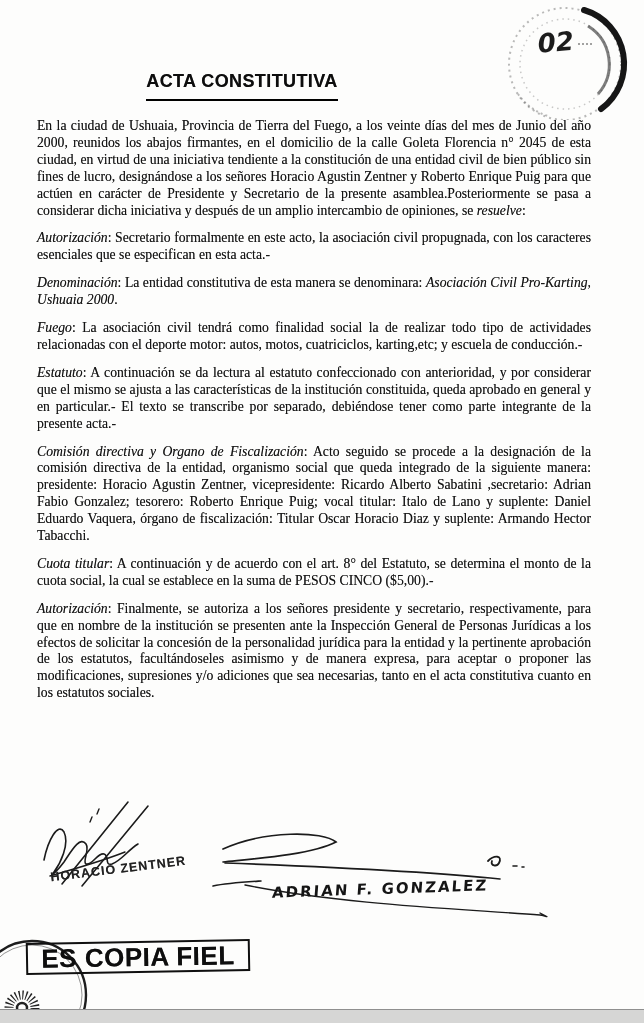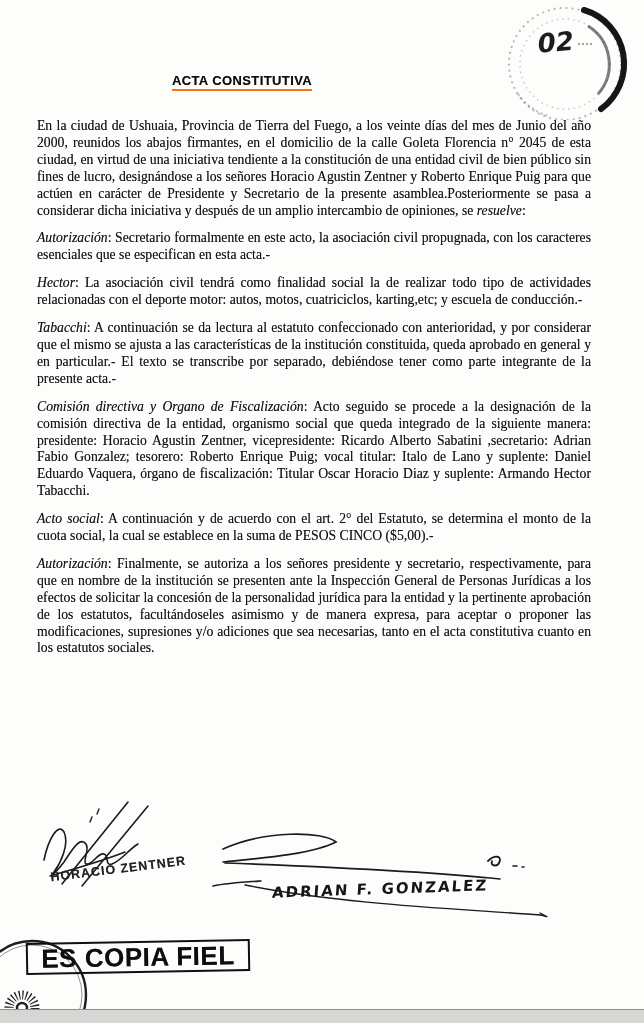--- a/index.html
+++ b/index.html
@@ -5,22 +5,22 @@
   html,body{margin:0;padding:0;background:#e8e8e8;}
   .page{
     position:relative; width:644px; height:1023px; margin:0 auto;
     background:#fdfdfc; overflow:hidden;
     font-family:"Liberation Serif", serif; color:#141414;
   }
   
   .title-wrap{position:absolute; top:71px; left:0; width:484px; text-align:center;}
   .title{
     display:inline-block; font-family:"Liberation Sans", sans-serif;
-    font-weight:800; font-size:13px; letter-spacing:.4px; color:#0d0d0d;
-    border-bottom:2px solid #f97316; padding-bottom:1px;
+    font-weight:800; font-size:18px; letter-spacing:.4px; color:#0d0d0d;
+    border-bottom:2px solid #000000; padding-bottom:7px;
     text-shadow:0 0 .5px rgba(0,0,0,.55);
   }
   
   .doc-body{
     position:absolute; top:118px; left:37px; width:570px;
     font-size:13.7px; line-height:16.9px; text-align:justify;
     text-shadow:0 0 .45px rgba(0,0,0,.5);
   }
   .doc-body p{margin:0 16px 11px 0;font-family:Liberation Serif, serif;}
   .doc-body p.gap{margin-top:5px;}
@@ -74,24 +74,25 @@
     <path d="M90,42 h16" stroke="#333" stroke-width="1.5" stroke-dasharray="2,2" opacity="0.6" fill="none"></path>
   </svg>
 
   <div class="title-wrap">
     <span class="title">ACTA CONSTITUTIVA</span>
   </div>
 
   <div class="doc-body">
     <p><span>En la ciudad de Ushuaia, Provincia de Tierra del Fuego, a los veinte días del mes de Junio del año 2000, reunidos los abajos firmantes, en el domicilio de la calle Goleta Florencia n° 2045 de esta ciudad, en virtud de una iniciativa tendiente a la constitución de una entidad civil de bien público sin fines de lucro, designándose a los señores Horacio Agustin Zentner y Roberto Enrique Puig para que actúen en carácter de Presidente y Secretario de la presente asamblea.Posteriormente se pasa a considerar dicha iniciativa y después de un amplio intercambio de opiniones, se </span><i>resuelve</i><span>:</span></p>
     <p><i class="lead">Autorización</i><span>: Secretario formalmente en este acto, la asociación civil propugnada, con los caracteres esenciales que se especifican en esta acta.-</span></p>
-    <p><i class="lead">Hector</i><span>: La asociación civil tendrá como finalidad social la de realizar todo tipo de actividades relacionadas con el deporte motor: autos, motos, cuatriciclos, karting,etc; y escuela de conducción.-</span></p>
-    <p class="gap"><i class="lead">Tabacchi</i><span>: A continuación se da lectura al estatuto confeccionado con anterioridad, y por considerar que el mismo se ajusta a las características de la institución constituida, queda aprobado en general y en particular.- El texto se transcribe por separado, debiéndose tener como parte integrante de la presente acta.-</span></p>
+    <p><i class="lead">Denominación</i><span>: La entidad constitutiva de esta manera se denominara: </span><i>Asociación Civil Pro-Karting, Ushuaia 2000</i><span>.</span></p>
+    <p><i class="lead">Fuego</i><span>: La asociación civil tendrá como finalidad social la de realizar todo tipo de actividades relacionadas con el deporte motor: autos, motos, cuatriciclos, karting,etc; y escuela de conducción.-</span></p>
+    <p class="gap"><i class="lead">Estatuto</i><span>: A continuación se da lectura al estatuto confeccionado con anterioridad, y por considerar que el mismo se ajusta a las características de la institución constituida, queda aprobado en general y en particular.- El texto se transcribe por separado, debiéndose tener como parte integrante de la presente acta.-</span></p>
     <p class="gap"><i class="lead">Comisión directiva y Organo de Fiscalización</i><span>: Acto seguido se procede a la designación de la comisión directiva de la entidad, organismo social que queda integrado de la siguiente manera: presidente: Horacio Agustin Zentner, vicepresidente: Ricardo Alberto Sabatini ,secretario: Adrian Fabio Gonzalez;  tesorero: Roberto Enrique Puig; vocal titular: Italo de Lano  y suplente: Daniel Eduardo Vaquera, órgano de fiscalización: Titular Oscar Horacio Diaz y suplente: Armando Hector Tabacchi.</span></p>
-    <p><i class="lead">Acto social</i><span>:  A continuación y de acuerdo con el art. 2° del Estatuto, se determina el monto de la cuota social, la cual se establece en la suma de PESOS CINCO ($5,00).-</span></p>
+    <p><i class="lead">Cuota titular</i><span>:  A continuación y de acuerdo con el art. 8° del Estatuto, se determina el monto de la cuota social, la cual se establece en la suma de PESOS CINCO ($5,00).-</span></p>
     <p class="gap"><i class="lead">Autorización</i><span>: Finalmente, se autoriza a los señores presidente y secretario, respectivamente, para que en nombre de la institución se presenten ante la Inspección General de Personas Jurídicas a los efectos de solicitar la concesión de la personalidad jurídica para la entidad y la pertinente aprobación de los estatutos, facultándoseles asimismo y de manera expresa, para aceptar o proponer las modificaciones, supresiones y/o adiciones que sea necesarias, tanto en el acta constitutiva cuanto en los estatutos sociales.</span></p>
   </div>
 
   <svg class="sig-svg" style="left:30px; top:792px;" width="150" height="105" viewBox="0 0 150 105">
     <path class="sig-stroke" stroke-width="1.6" d="M14,68 C18,48 28,30 34,40 C40,52 30,72 24,80 C20,86 28,78 34,70 C42,58 50,44 56,52 C60,58 52,70 56,72 C62,74 68,60 74,62 C80,64 74,74 82,72 C92,68 98,58 108,52"></path>
     <path class="sig-stroke" stroke-width="1.4" d="M20,84 C40,78 70,70 95,60"></path>
     <path class="sig-stroke" stroke-width="1.6" d="M32,92 L98,10"></path>
     <path class="sig-stroke" stroke-width="1.6" d="M52,94 L118,14"></path>
     <path class="sig-stroke" stroke-width="1.4" d="M60,30 l2,-5"></path>
     <path class="sig-stroke" stroke-width="1.4" d="M67,22 l2,-5"></path>

